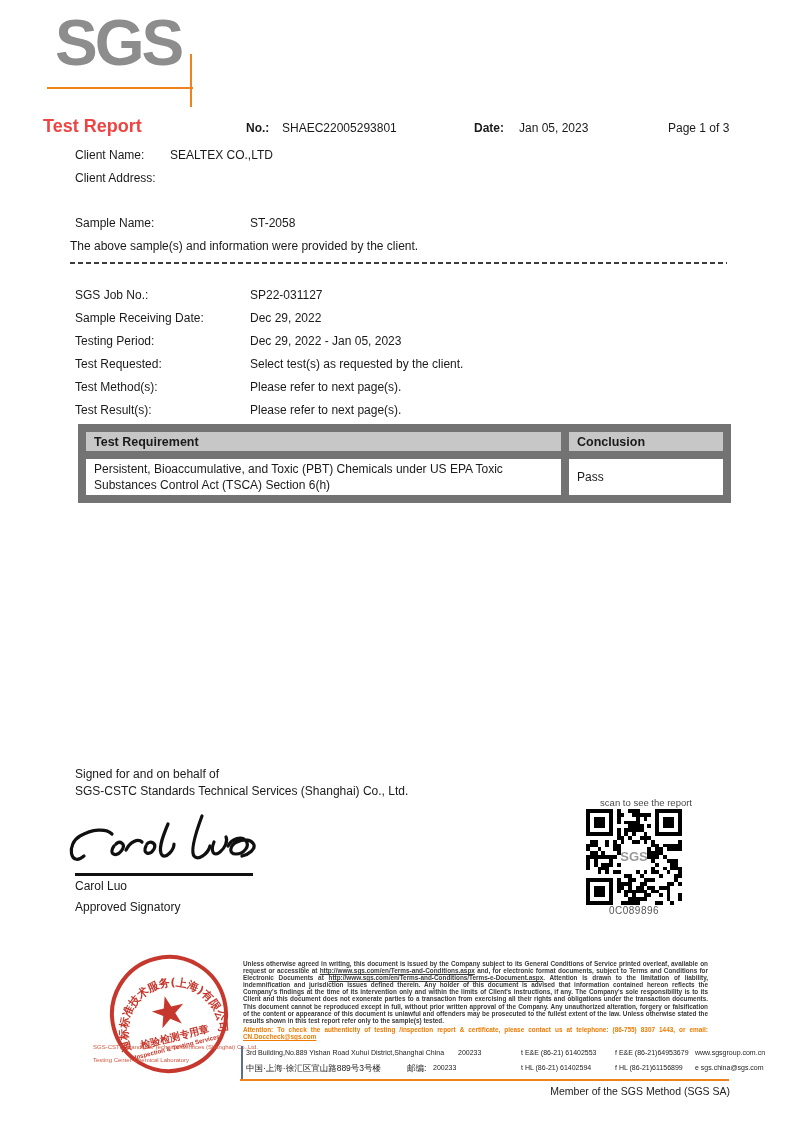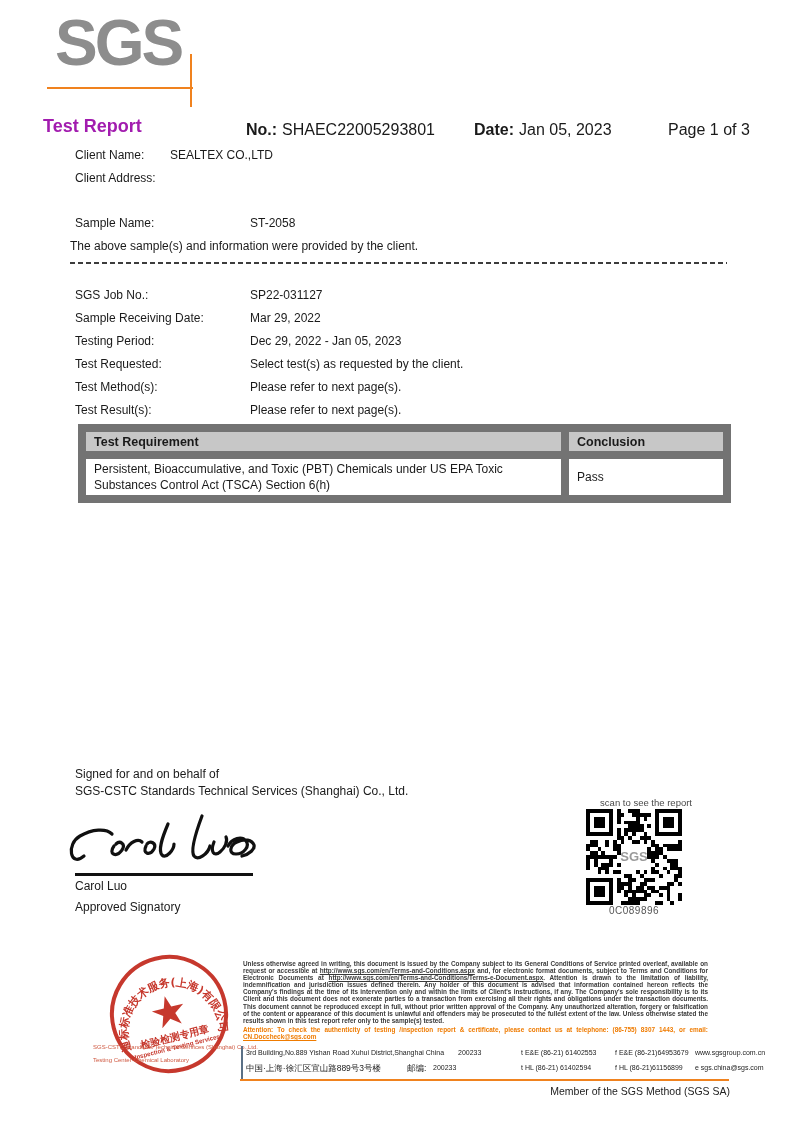--- a/index.html
+++ b/index.html
@@ -7,22 +7,22 @@
         font-family:"Liberation Sans","DejaVu Sans",sans-serif;color:#1a1a1a;overflow:hidden;}
   .abs{position:absolute;}
 
   
   .logo-text{position:absolute;left:55px;top:6px;font-size:64px;font-weight:bold;
              color:#8d8d8d;letter-spacing:-3px;}
   .logo-hline{position:absolute;left:47px;top:87px;width:146px;height:2px;background:#f0821e;}
   .logo-vline{position:absolute;left:190px;top:54px;width:2px;height:53px;background:#f0821e;}
 
   
-  .title{position:absolute;left:43px;top:116px;font-size:18px;font-weight:bold;color:#a21caf;}
-  .h12{font-size:16px;padding-left:19px;}
+  .title{position:absolute;left:43px;top:116px;font-size:18px;font-weight:bold;color:#ef4444;}
+  .h12{font-size:12px;padding-left:19px;}
   .bold{font-weight:bold;}
 
   
   .lbl{position:absolute;font-size:12px;white-space:nowrap;}
   .val{position:absolute;font-size:12px;}
 
   .addr-val{width:560px;line-height:17px;}
 
   .dashline{position:absolute;left:70px;top:262px;width:657px;height:1.6px;
             background:repeating-linear-gradient(90deg,#3c3c3c 0 5px,transparent 5px 8px);}
@@ -87,21 +87,21 @@
   <span class="lbl" style="left:75px;top:171px;">Client Address:</span>
 
   <span class="lbl" style="left:75px;top:216px;">Sample Name:</span>
   <span class="val" style="left:250px;top:216px;">ST-2058</span>
   <span class="val" style="left:70px;top:239px;">The above sample(s) and information were provided by the client.</span>
   <div class="dashline"></div>
 
   <span class="lbl" style="left:75px;top:288px;">SGS Job No.:</span>
   <span class="val" style="left:250px;top:288px;">SP22-031127</span>
   <span class="lbl" style="left:75px;top:311px;">Sample Receiving Date:</span>
-  <span class="val" style="left:250px;top:311px;">Mar 29, 2022</span>
+  <span class="val" style="left:250px;top:311px;">Dec 29, 2022</span>
   <span class="lbl" style="left:75px;top:334px;">Testing Period:</span>
   <span class="val" style="left:250px;top:334px;">Dec 29, 2022 - Jan 05, 2023</span>
   <span class="lbl" style="left:75px;top:357px;">Test Requested:</span>
   <span class="val" style="left:250px;top:357px;">Select test(s) as requested by the client.</span>
   <span class="lbl" style="left:75px;top:380px;">Test Method(s):</span>
   <span class="val" style="left:250px;top:380px;">Please refer to next page(s).</span>
   <span class="lbl" style="left:75px;top:403px;">Test Result(s):</span>
   <span class="val" style="left:250px;top:403px;">Please refer to next page(s).</span>
 
   <table class="rtable">

